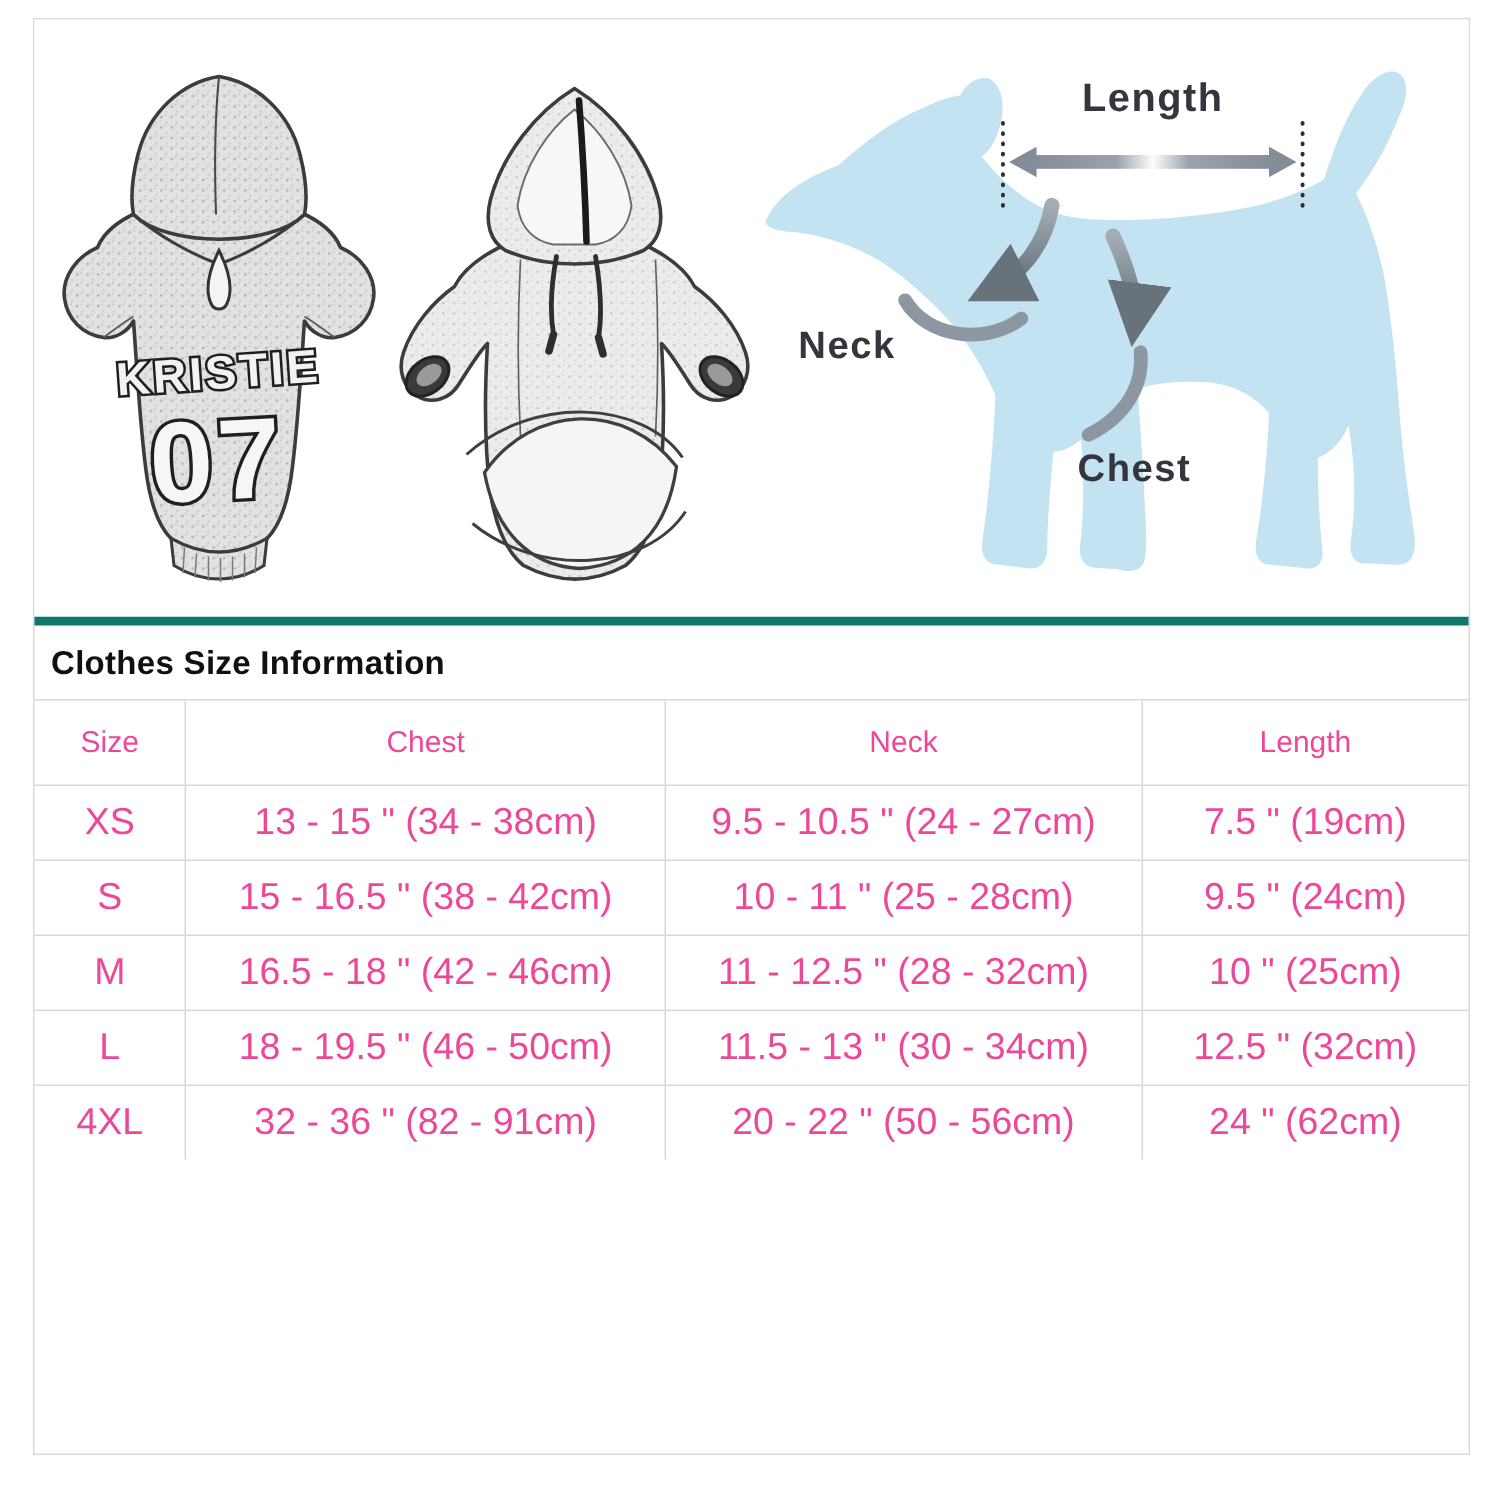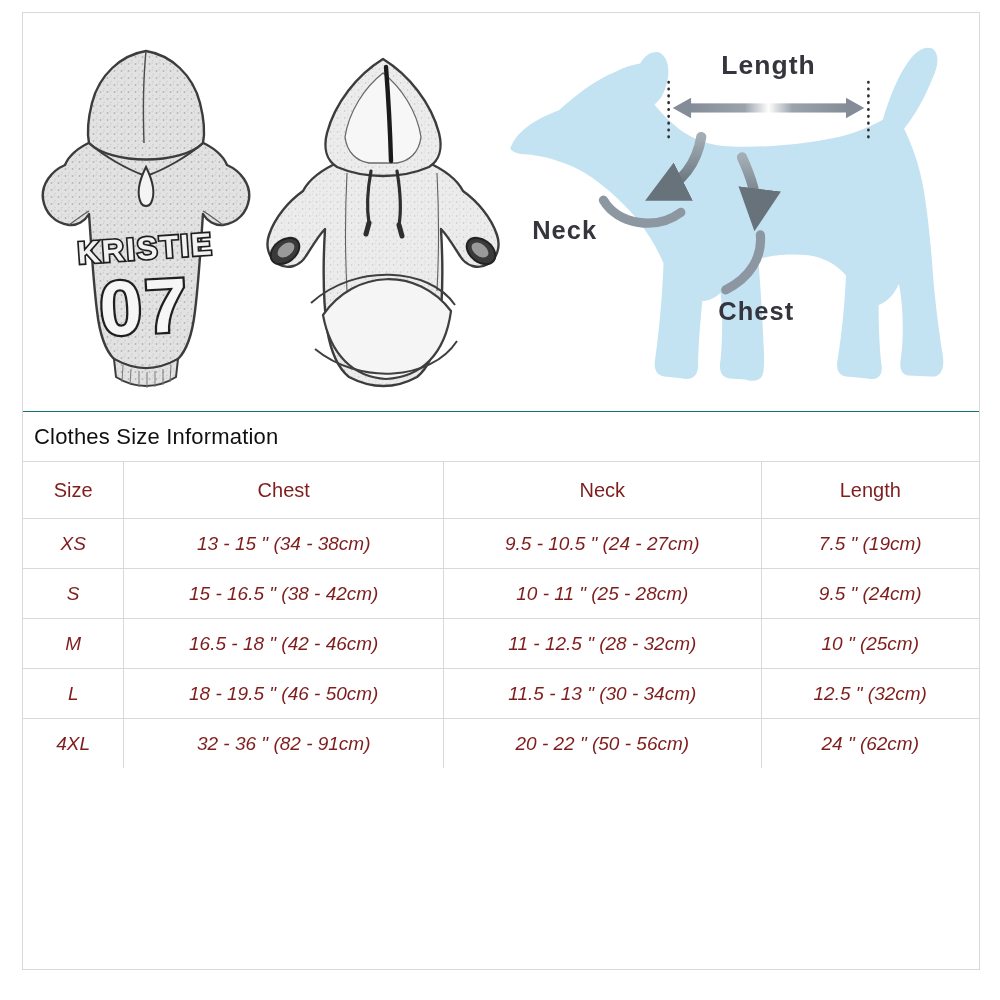--- a/index.html
+++ b/index.html
@@ -10,31 +10,31 @@
   .frame{
     position:absolute;left:22px;top:12px;width:956px;height:956px;
     border:1px solid #d9d9d9;background:#fff;
   }
   .images-row{position:relative;height:398px;background:#fff;}
   .fig{position:absolute;}
   #fig-hoodie-back{left:6px;top:28px;}
   #fig-hoodie-front{left:236px;top:40px;}
   #fig-dog{left:478px;top:18px;}
   .title-row{
-    height:49px;border-top:1px solid #0f766e;display:flex;align-items:center;
-    padding-left:11px;font-size:22px;color:#101010;letter-spacing:0.2px;
+    height:49px;border-top:6px solid #0f766e;display:flex;align-items:center;
+    padding-left:11px;font-size:22px;color:#101010;letter-spacing:0.2px;font-weight:bold;
   }
   table{width:100%;border-collapse:collapse;table-layout:fixed;}
   th,td{
     border-top:1px solid #d9d9d9;text-align:center;vertical-align:middle;
-    font-weight:normal;color:#7f1d1d;padding:0 4px;
+    font-weight:normal;color:#ec4899;padding:0 4px;
     white-space:nowrap;overflow:hidden;
   }
   th{height:56px;font-size:20px;}
-  td{height:49px;font-size:19px;font-style:italic;}
+  td{height:49px;font-size:25px;}
   th + th, td + td{border-left:1px solid #d9d9d9;}
   svg text{font-family:"Liberation Sans", sans-serif;}
 </style>
 </head>
 <body>
 
 <div class="frame">
 
   <div class="images-row">
 

